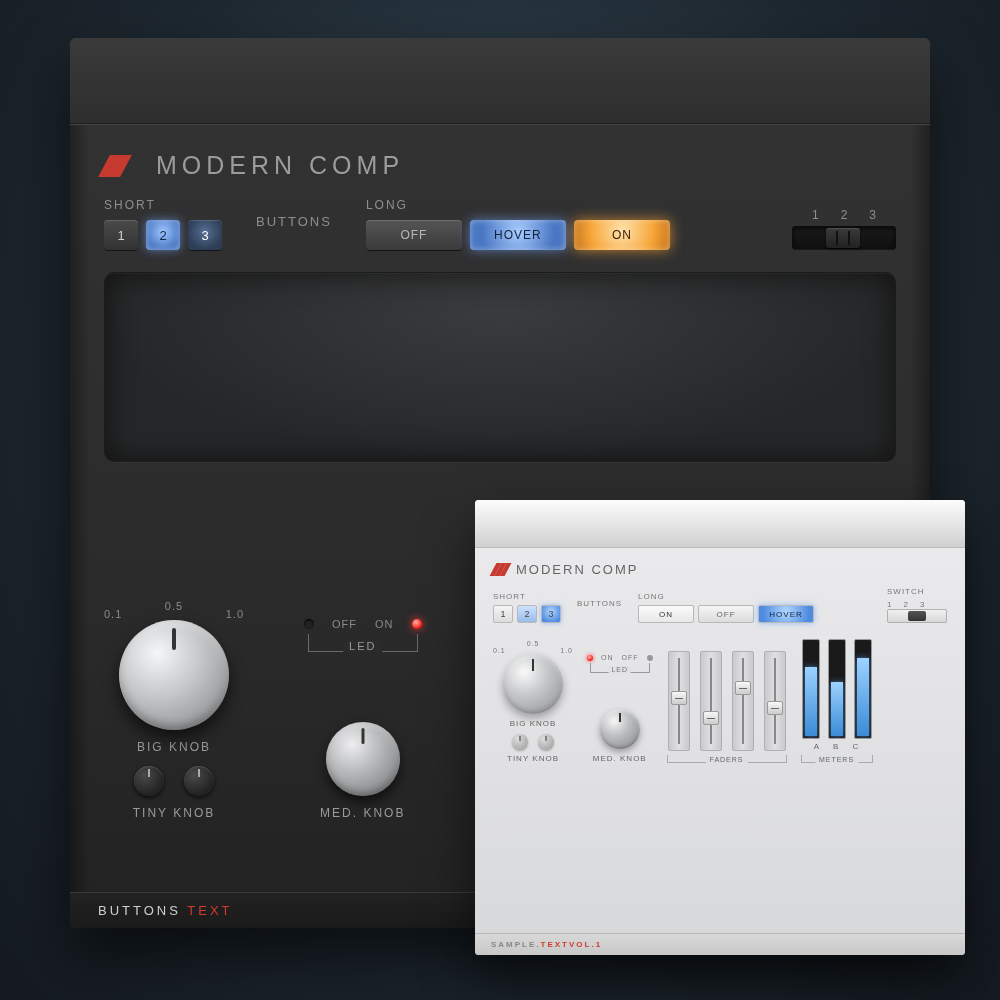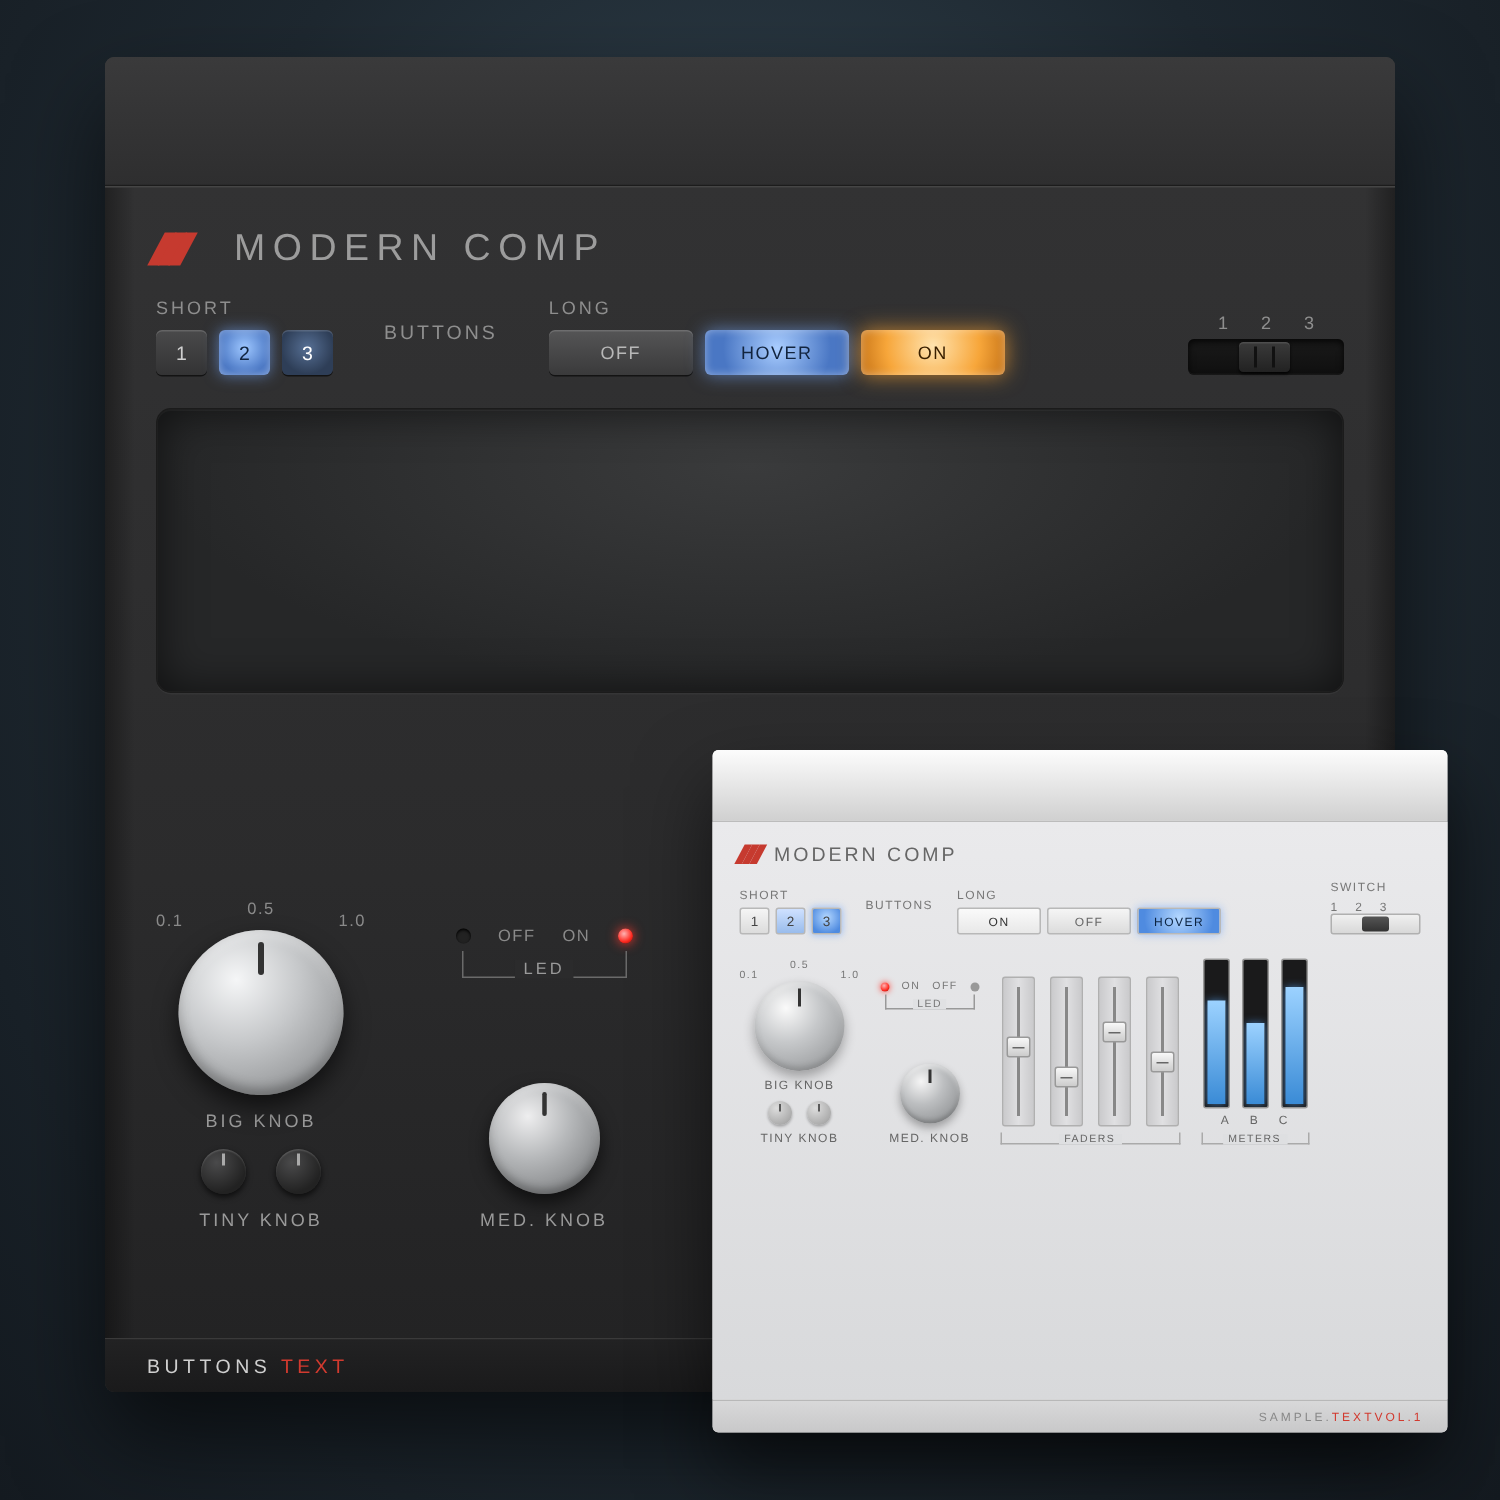--- a/index.html
+++ b/index.html
@@ -301,23 +301,24 @@
 
   .l-meters { display:flex; gap:8px;}
   .l-meter{ width:18px; height:100px; background:#1a1a1b; border:1px solid #999; border-radius:2px; position:relative; overflow:hidden;}
   .l-meter-fill{position:absolute;left:2px;right:2px;bottom:2px;background:linear-gradient(#9cd2ff,#3a8bd6);box-shadow:0 0 6px rgba(90,170,255,0.6);}
   .l-meter-labels{display:flex;gap:13px;font-size:8px;color:#666;justify-content:center;margin-top:3px;}
 
   .light-footer {
     position:absolute; left:0; right:0; bottom:0; height:22px;
     background: linear-gradient(#d8d8d9,#c8c8c9);
     border-top:1px solid #b8b8b8;
-    display:flex;align-items:center;justify-content:flex-end;padding:0 16px;
+    display:flex;align-items:center;justify-content:flex-start;padding:0 16px;
     font-size:8px;letter-spacing:2px;color:#888;
     border-radius:0 0 4px 4px;
+    font-weight:bold;
   }
   .light-footer .red{color:#d23a2f;}
 </style>
 </head>
 <body>
 
 <div class="dark-unit">
   <div class="dark-top-band"></div>
   <div class="dark-main">
 

